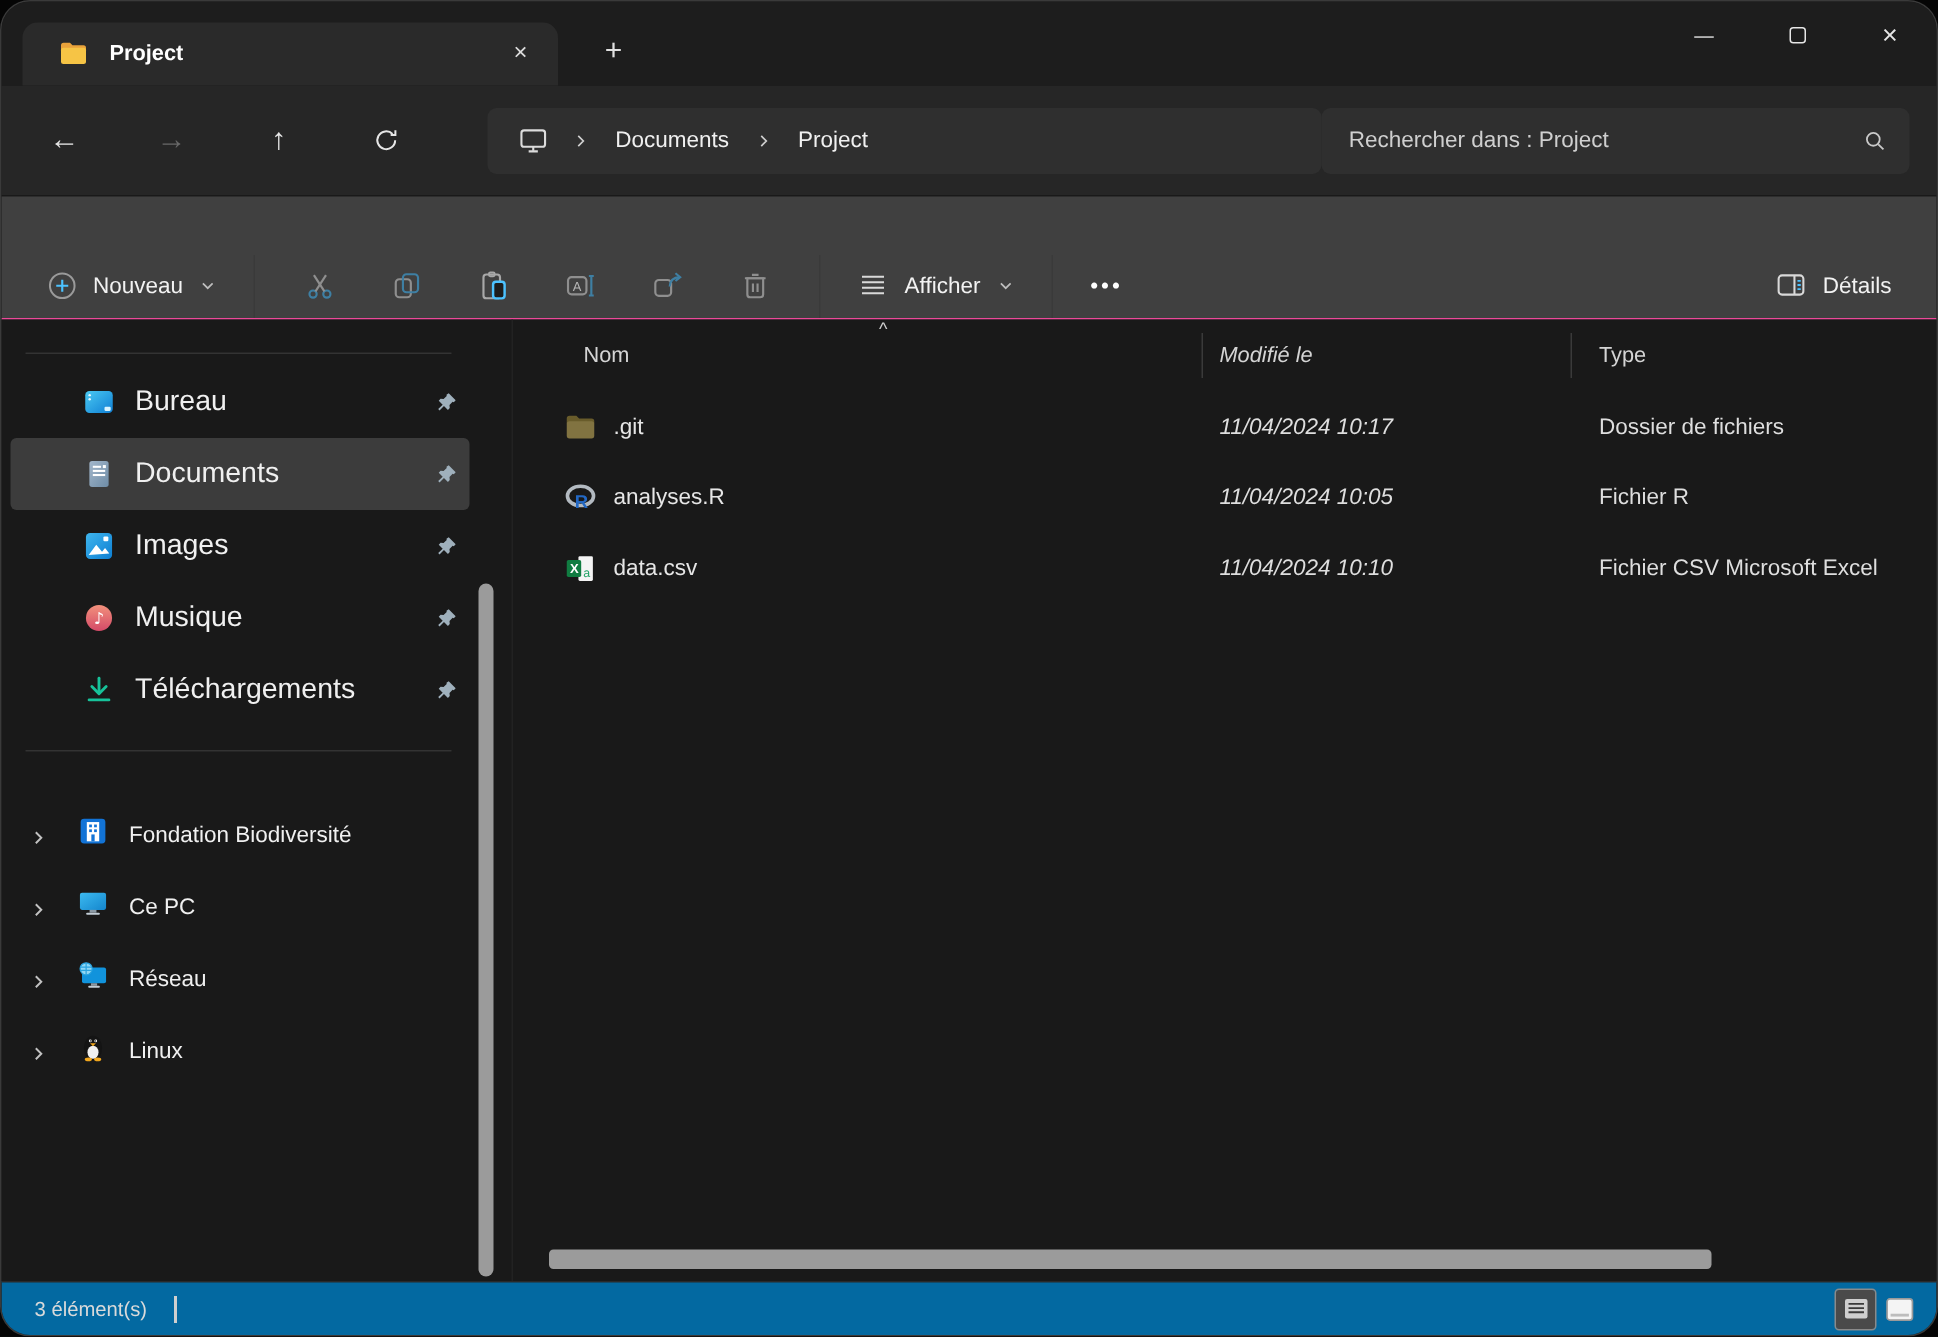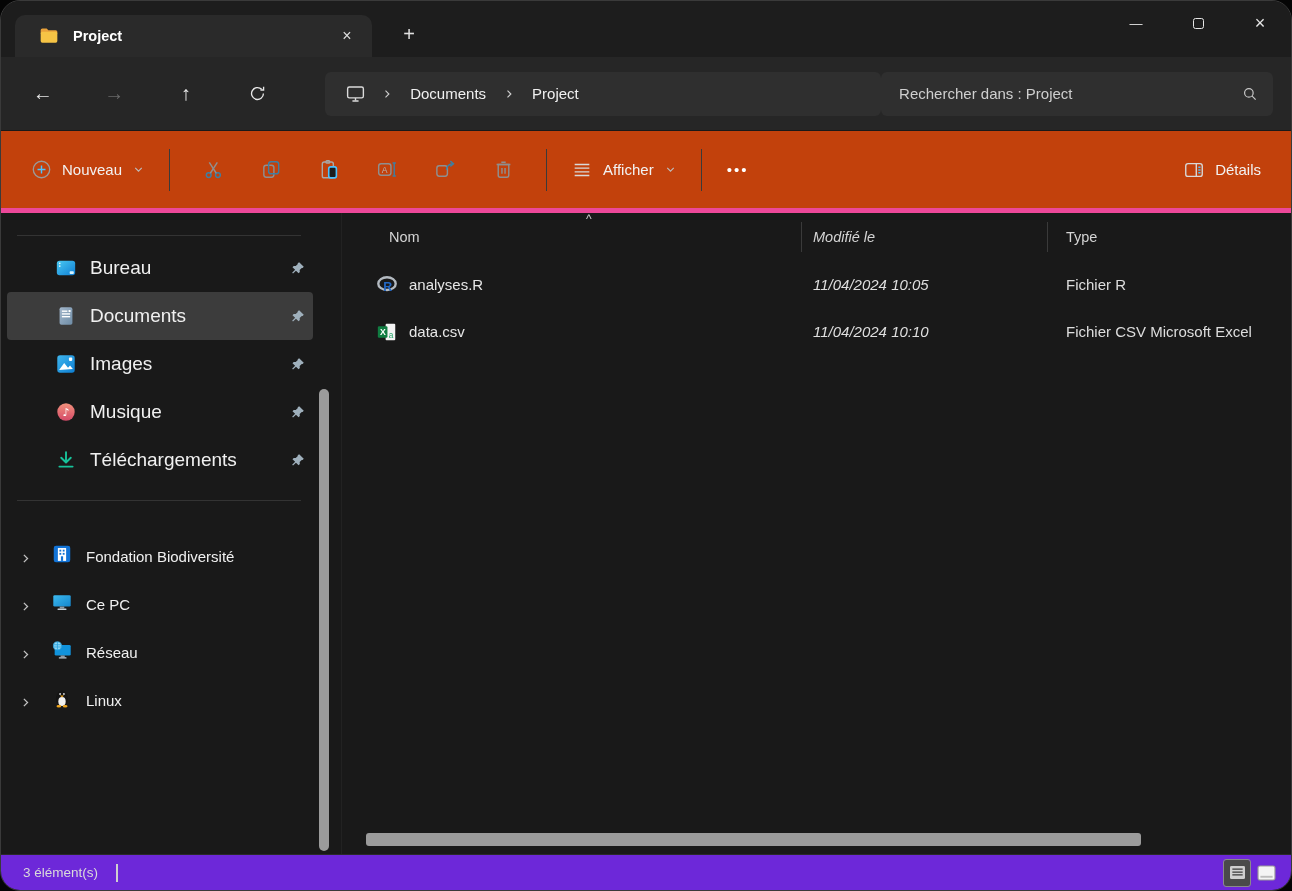--- a/index.html
+++ b/index.html
@@ -32,22 +32,22 @@
   .crumb-bar{ margin-left:16px; width:562px; height:44px; background:#2f2f2f; border-radius:6px;
               display:flex; align-items:center; padding:0 10px; }
   .crumb-bar .seg{ font-size:15px; color:#f0f0f0; padding:4px 8px; border-radius:4px; }
   .crumb-chev{ margin:0 9px; display:flex; }
   .searchbox{ margin-left:auto; margin-right:18px; width:396px; height:44px; background:#2f2f2f;
               border-radius:6px; display:flex; align-items:center; padding:0 14px 0 18px; }
   .searchbox input{ flex:1; background:transparent; border:none; outline:none; color:#d8d8d8;
               font-size:15px; font-family:inherit; }
   .searchbox input::placeholder{ color:#cfcfcf; opacity:1; }
   
-  .toolbar{ height:82px; background:#c2410c; display:flex; align-items:center; flex-shrink:0;
-            padding:0 20px; border-bottom:5px solid #ec4899; }
+  .toolbar{ height:82px; background:#404040; display:flex; align-items:flex-end; flex-shrink:0;
+            padding:0 20px; border-bottom:1px solid #ec4899; }
   .tool-group{ display:flex; align-items:center; gap:10px; height:44px; padding:0 10px; border-radius:4px; }
   .tool-label{ font-size:15px; color:#f2f2f2; }
   .tool-sep{ width:1px; height:42px; background:#3a3a3a; margin:0 14px; flex-shrink:0; }
   .tool-icon-btn{ width:58px; height:44px; display:flex; align-items:center; justify-content:center; border-radius:4px; }
   .more-btn{ width:44px; height:44px; display:flex; align-items:center; justify-content:center;
              font-size:15px; letter-spacing:2px; color:#fff; border-radius:4px; }
   .spacer{ flex:1; }
   
   .body{ flex:1; display:flex; background:#191919; position:relative; min-height:0; }
   .sidebar{ width:340px; flex-shrink:0; position:relative; padding-top:14px; }
@@ -75,21 +75,21 @@
   .hdr-sep{ width:1px; height:30px; background:#3a3a3a; position:absolute; top:9px; }
   .hdr-sep.s1{ left:459px; } .hdr-sep.s2{ left:705px; }
   .file-row{ height:47px; display:flex; align-items:center; font-size:15px; color:#e6e6e6; }
   .file-row .col-name{ display:flex; align-items:center; padding-left:34px; }
   .file-row .ficon{ width:22px; height:22px; margin-right:11px; display:flex; flex-shrink:0; }
   .file-row .col-mod{ color:#dedede; }
   .file-row .col-type{ color:#dedede; }
   .h-scroll{ position:absolute; left:24px; bottom:8px; width:775px; height:13px;
              background:#9b9b9b; border-radius:3px; }
   
-  .statusbar{ height:36px; flex-shrink:0; background:#6d28d9; border-top:1px solid #2a2a2a;
+  .statusbar{ height:36px; flex-shrink:0; background:#0369a1; border-top:1px solid #2a2a2a;
               display:flex; align-items:center; padding-left:22px; font-size:13.5px; color:#dadada; }
   .status-divider{ width:2px; height:18px; background:#cfcfcf; margin-left:18px; }
   .view-toggles{ margin-left:auto; margin-right:12px; display:flex; gap:3px; }
   .vt-btn{ width:26px; height:26px; display:flex; align-items:center; justify-content:center;
            border-radius:2px; }
   .vt-btn.active{ background:#4a4a4a; outline:1px solid #8a8a8a; }
   svg{ display:block; }
 </style>
 </head>
 <body>
@@ -443,20 +443,33 @@
     <div class="content">
       <div class="list-header">
         <span class="sort-caret">^</span>
         <div class="col-name">Nom</div>
         <div class="hdr-sep s1"></div>
         <div class="col-mod">Modifié le</div>
         <div class="hdr-sep s2"></div>
         <div class="col-type">Type</div>
       </div>
 
+      <div class="file-row">
+        <div class="col-name">
+          <span class="ficon">
+            <svg width="22" height="22" viewBox="0 0 24 24" opacity="0.85">
+                <path d="M2 5.5a2 2 0 0 1 2-2h5l2 2h9a2 2 0 0 1 2 2v1.5H2z" fill="#77682f"></path>
+                <rect x="2" y="7.5" width="20" height="12.5" rx="2" fill="#948349"></rect>
+              </svg>
+          </span>
+          <span>.git</span>
+        </div>
+        <div class="col-mod">11/04/2024 10:17</div>
+        <div class="col-type">Dossier de fichiers</div>
+      </div>
 
       <div class="file-row">
         <div class="col-name">
           <span class="ficon">
             <svg width="22" height="22" viewBox="0 0 24 24">
                 <ellipse cx="12" cy="10.5" rx="9.5" ry="7" fill="none" stroke="#b3bac1" stroke-width="2.6"></ellipse>
                 <text x="7.8" y="19" font-size="13.5" font-weight="bold" fill="#2368c4" font-family="Liberation Sans, sans-serif">R</text>
               </svg>
           </span>
           <span>analyses.R</span>

